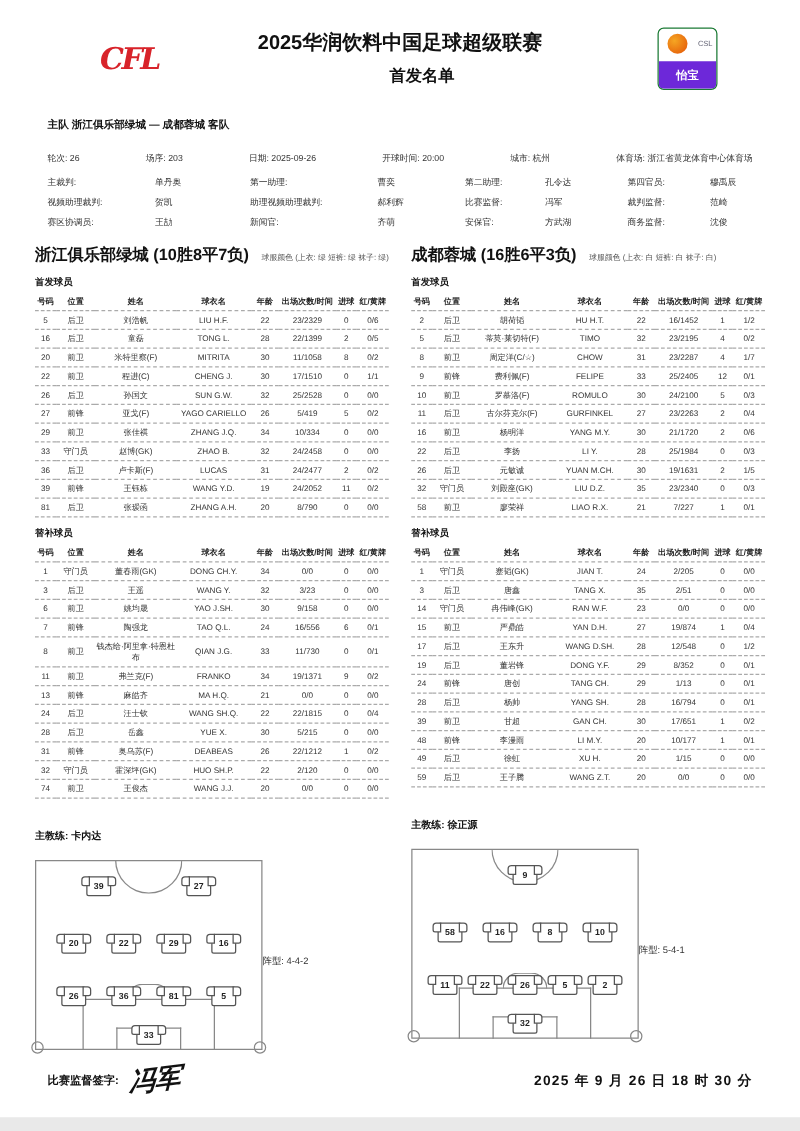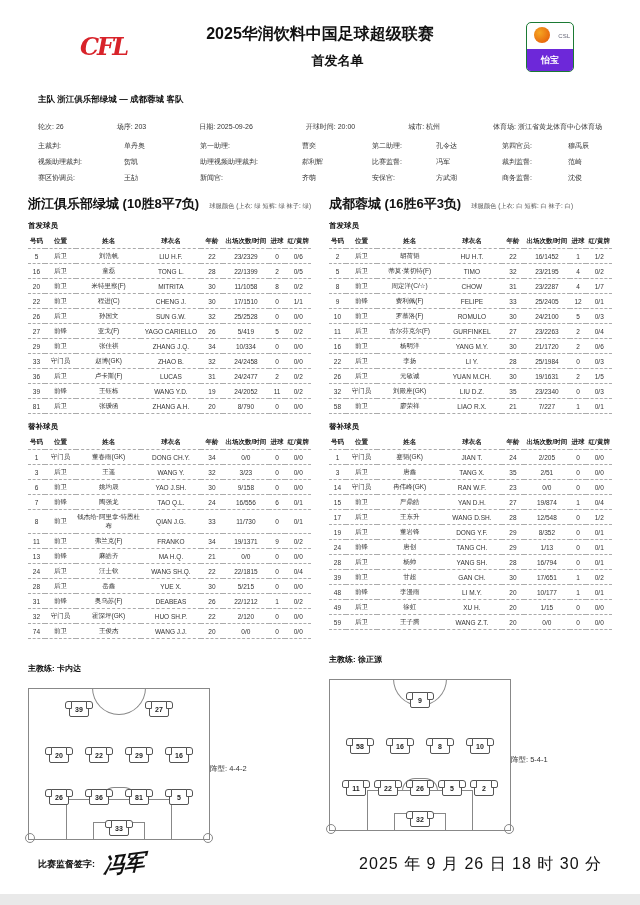--- a/index.html
+++ b/index.html
@@ -61,21 +61,21 @@
   .jersey::before{left:-5px;border-radius:3px 0 0 2px;}
   .jersey::after{right:-5px;border-radius:0 3px 2px 0;}
   .gk-slot{position:absolute;bottom:3px;left:50%;transform:translateX(-50%);}
   .formation-label{margin-top:10px;font-size:7.5px;color:#333;}
   
   .notes{margin:16px 38px 0;font-size:8px;font-weight:bold;color:#111;}
   .sign-row{display:flex;align-items:center;margin:10px 38px 0;}
   .sign-label{font-size:9px;font-weight:bold;color:#111;}
   .script{font-family:"DejaVu Serif",serif;font-style:italic;font-weight:bold;font-size:21px;
           color:#111;display:inline-block;transform:rotate(-7deg) skewX(-8deg);margin-left:8px;}
-  .date-line{margin-left:auto;font-size:16px;font-weight:normal;color:#111;letter-spacing:1px;}
+  .date-line{margin-left:auto;font-size:11px;font-weight:bold;color:#111;letter-spacing:1px;}
 </style>
 </head>
 <body>
 
 <div class="page">
 
   <div class="header">
     <div class="cfl-logo">CFL</div>
     <div class="title">2025华润饮料中国足球超级联赛</div>
     <div class="subtitle">首发名单</div>

